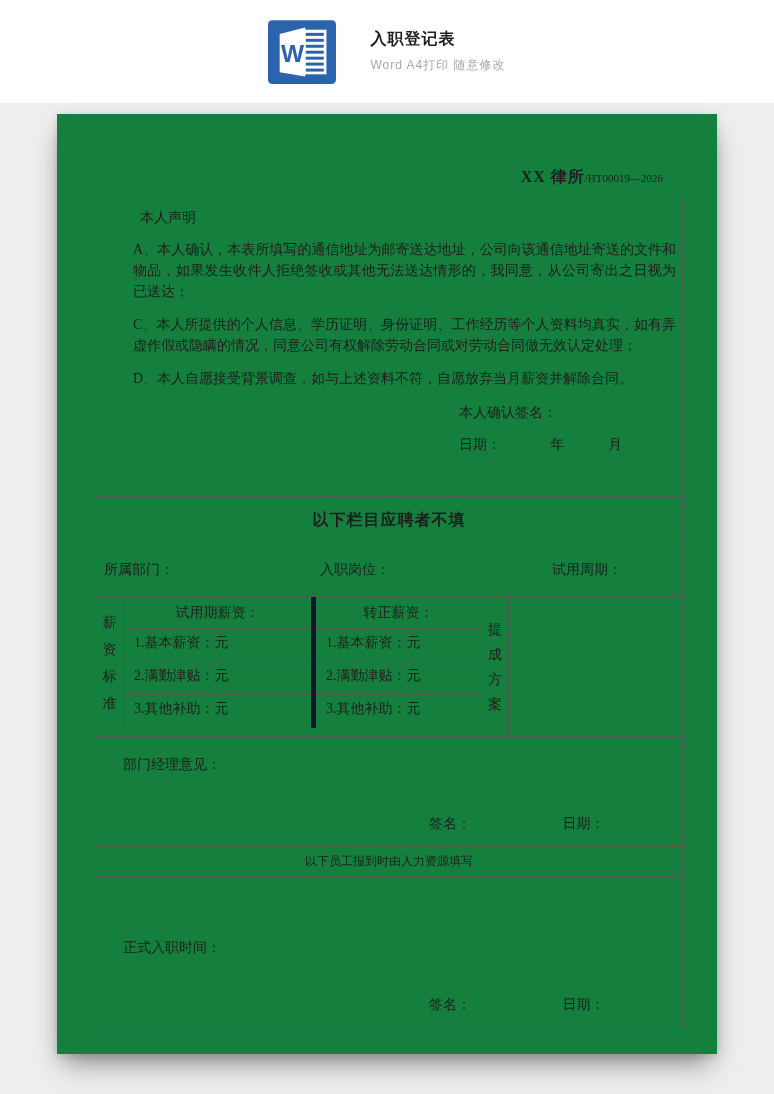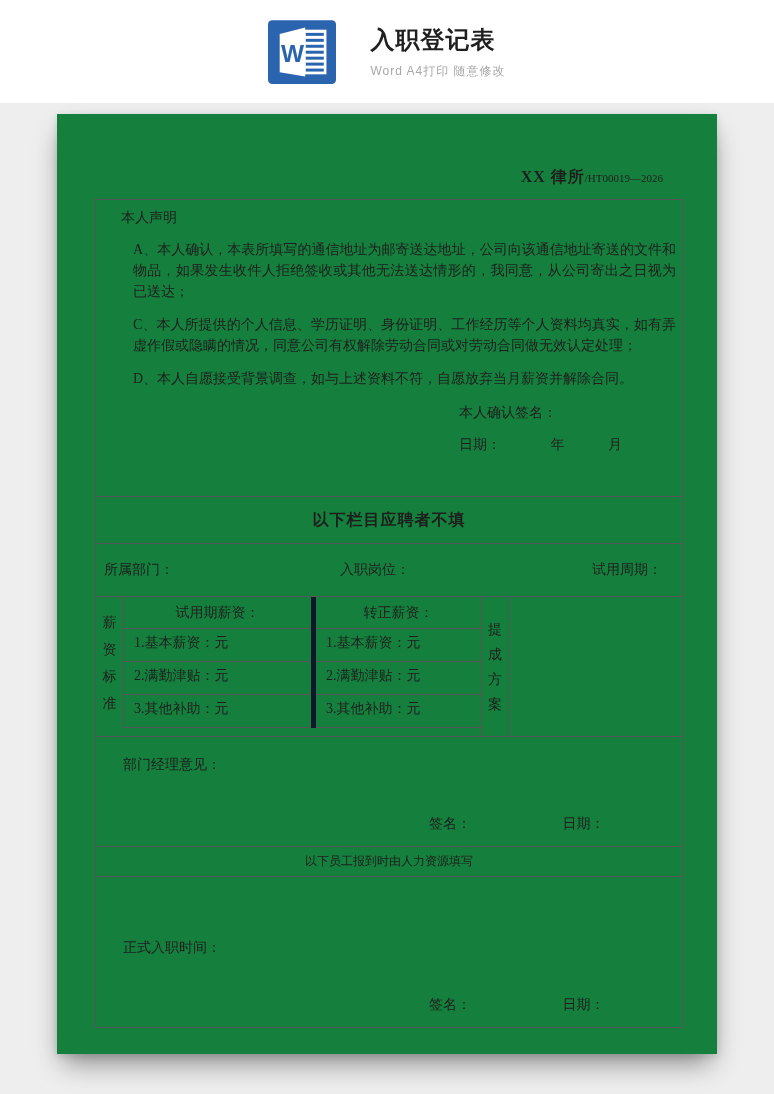--- a/index.html
+++ b/index.html
@@ -9,21 +9,21 @@
     background:#eeeeee;
     color:#1d1d1d;
   }
   
   .hero {
     height:103px; background:#ffffff;
     display:flex; align-items:center; justify-content:center; gap:34px;
   }
   .word-icon { width:68px; height:64px; flex:0 0 auto; }
   .hero-text { text-align:left; }
-  .hero-title { font-size:24px; font-weight:700; color:#1f1f1f; letter-spacing:1px; }
+  .hero-title { font-size:16px; font-weight:700; color:#1f1f1f; letter-spacing:1px; }
   .hero-subtitle { font-size:12px; color:#a7a7a7; margin-top:7px; letter-spacing:1px; }
 
   
   .canvas { padding:11px 0 0 0; min-height:991px; background:#eeeeee; }
   .sheet {
     width:660px; height:940px; margin:0 auto 40px auto; background:#15803d;
     box-shadow:0 14px 26px -6px rgba(0,0,0,.45), 0 2px 8px rgba(0,0,0,.12);
     font-family:"Liberation Serif","DejaVu Serif",serif;
     padding-top:52px;
     position:relative;
@@ -37,35 +37,35 @@
     margin:11px 34px 0 38px;
     border:1px solid #565656;
     font-size:14px;
     color:#1d1d1d;
   }
   .row { border-bottom:1px solid #565656; overflow:hidden; }
   .row:last-child { border-bottom:none; }
 
   
   .row-declaration { height:297px; padding:9px 6px 0 25px; }
-  .decl-title { font-size:14px; }
+  .decl-title { font-size:14px;margin-left:19px; }
   .decl-item { margin:12px 0 0 12px; line-height:21px; text-align:justify; }
   .sig-block { margin-left:338px; margin-top:15px; }
   .date-line { margin-top:14px; }
   .du-year  { margin-left:46px; }
   .du-month { margin-left:40px; }
 
   
   .row-notice { height:47px; display:flex; align-items:center; justify-content:center;
                 font-size:16px; font-weight:700; letter-spacing:1px; }
   .row-hrnotice { height:30px; display:flex; align-items:center; justify-content:center;
                   font-size:12px; }
 
   
-  .row-assign { height:53px; display:flex; align-items:center; padding-left:8px;gap:20px; }
+  .row-assign { height:53px; display:flex; align-items:center; padding-left:8px; }
   .as-pos  { margin-left:146px; }
   .as-prob { margin-left:162px; }
 
   
   .row-salary { height:140px; display:flex; align-items:stretch; }
   .sal-left { display:flex; height:131px; }
   .vcell {
     display:flex; align-items:center; justify-content:center; text-align:center;
   }
   .vtext { width:1.05em; word-break:break-all; display:inline-block; }

